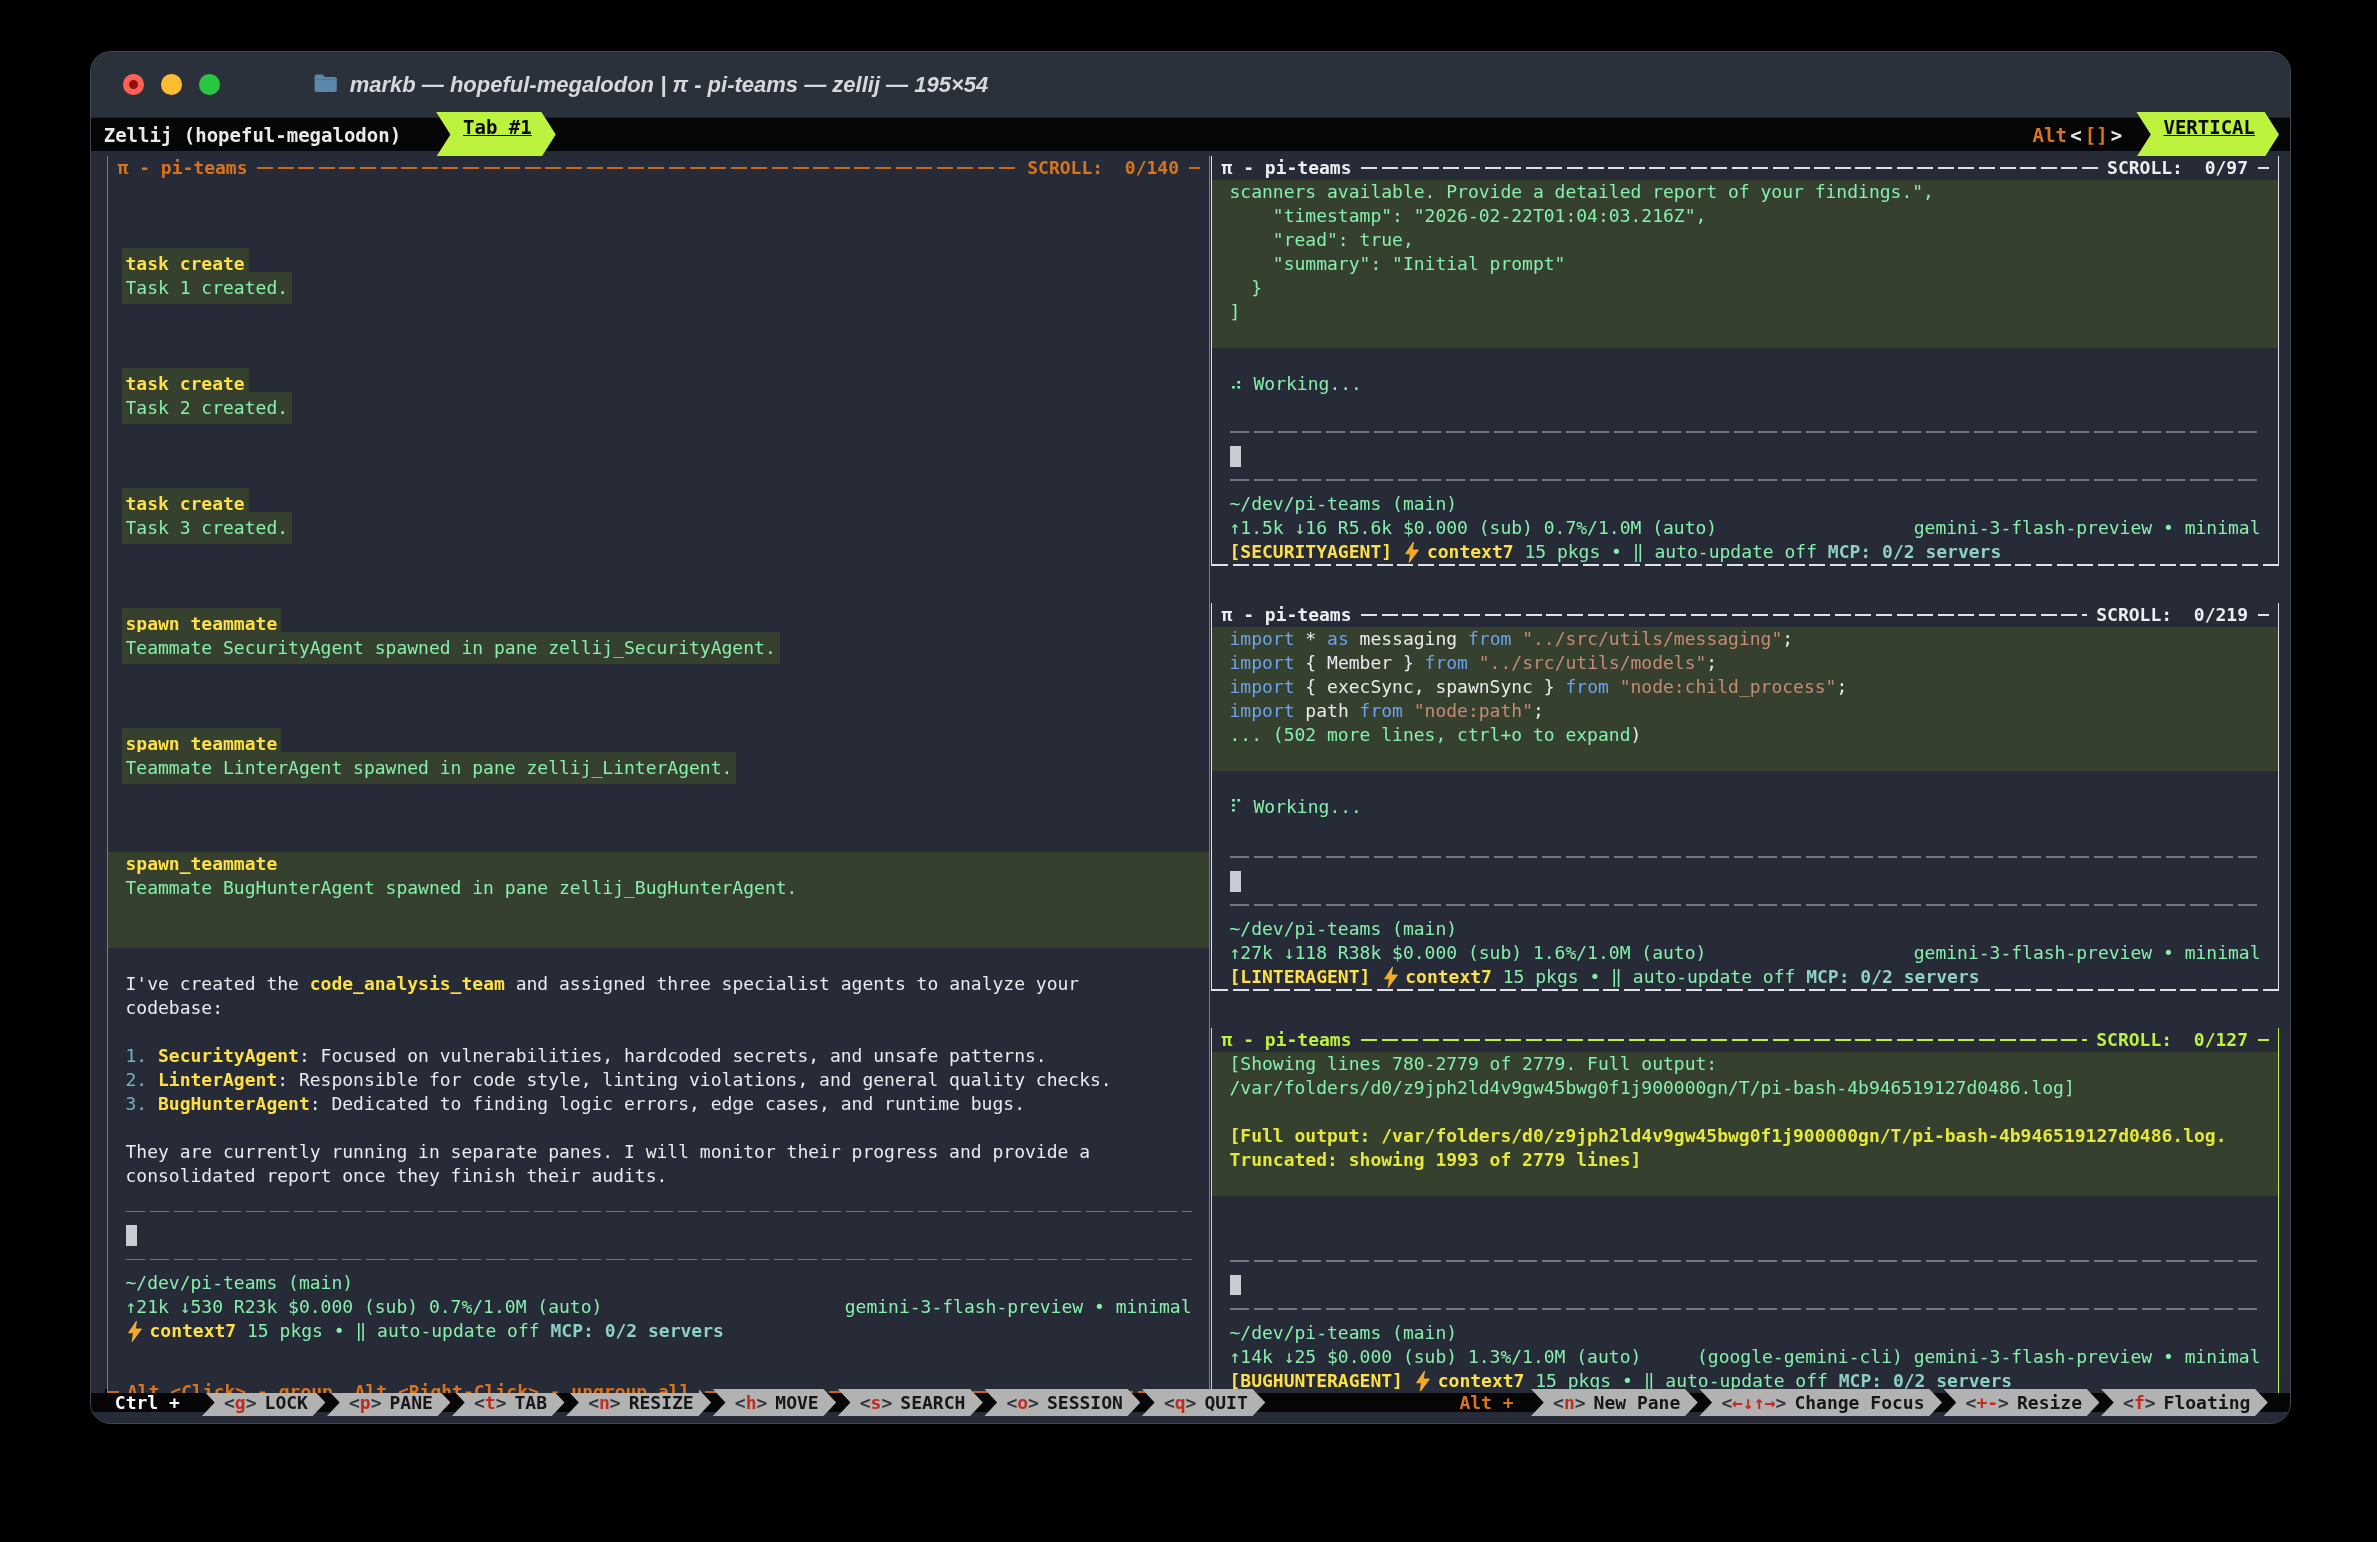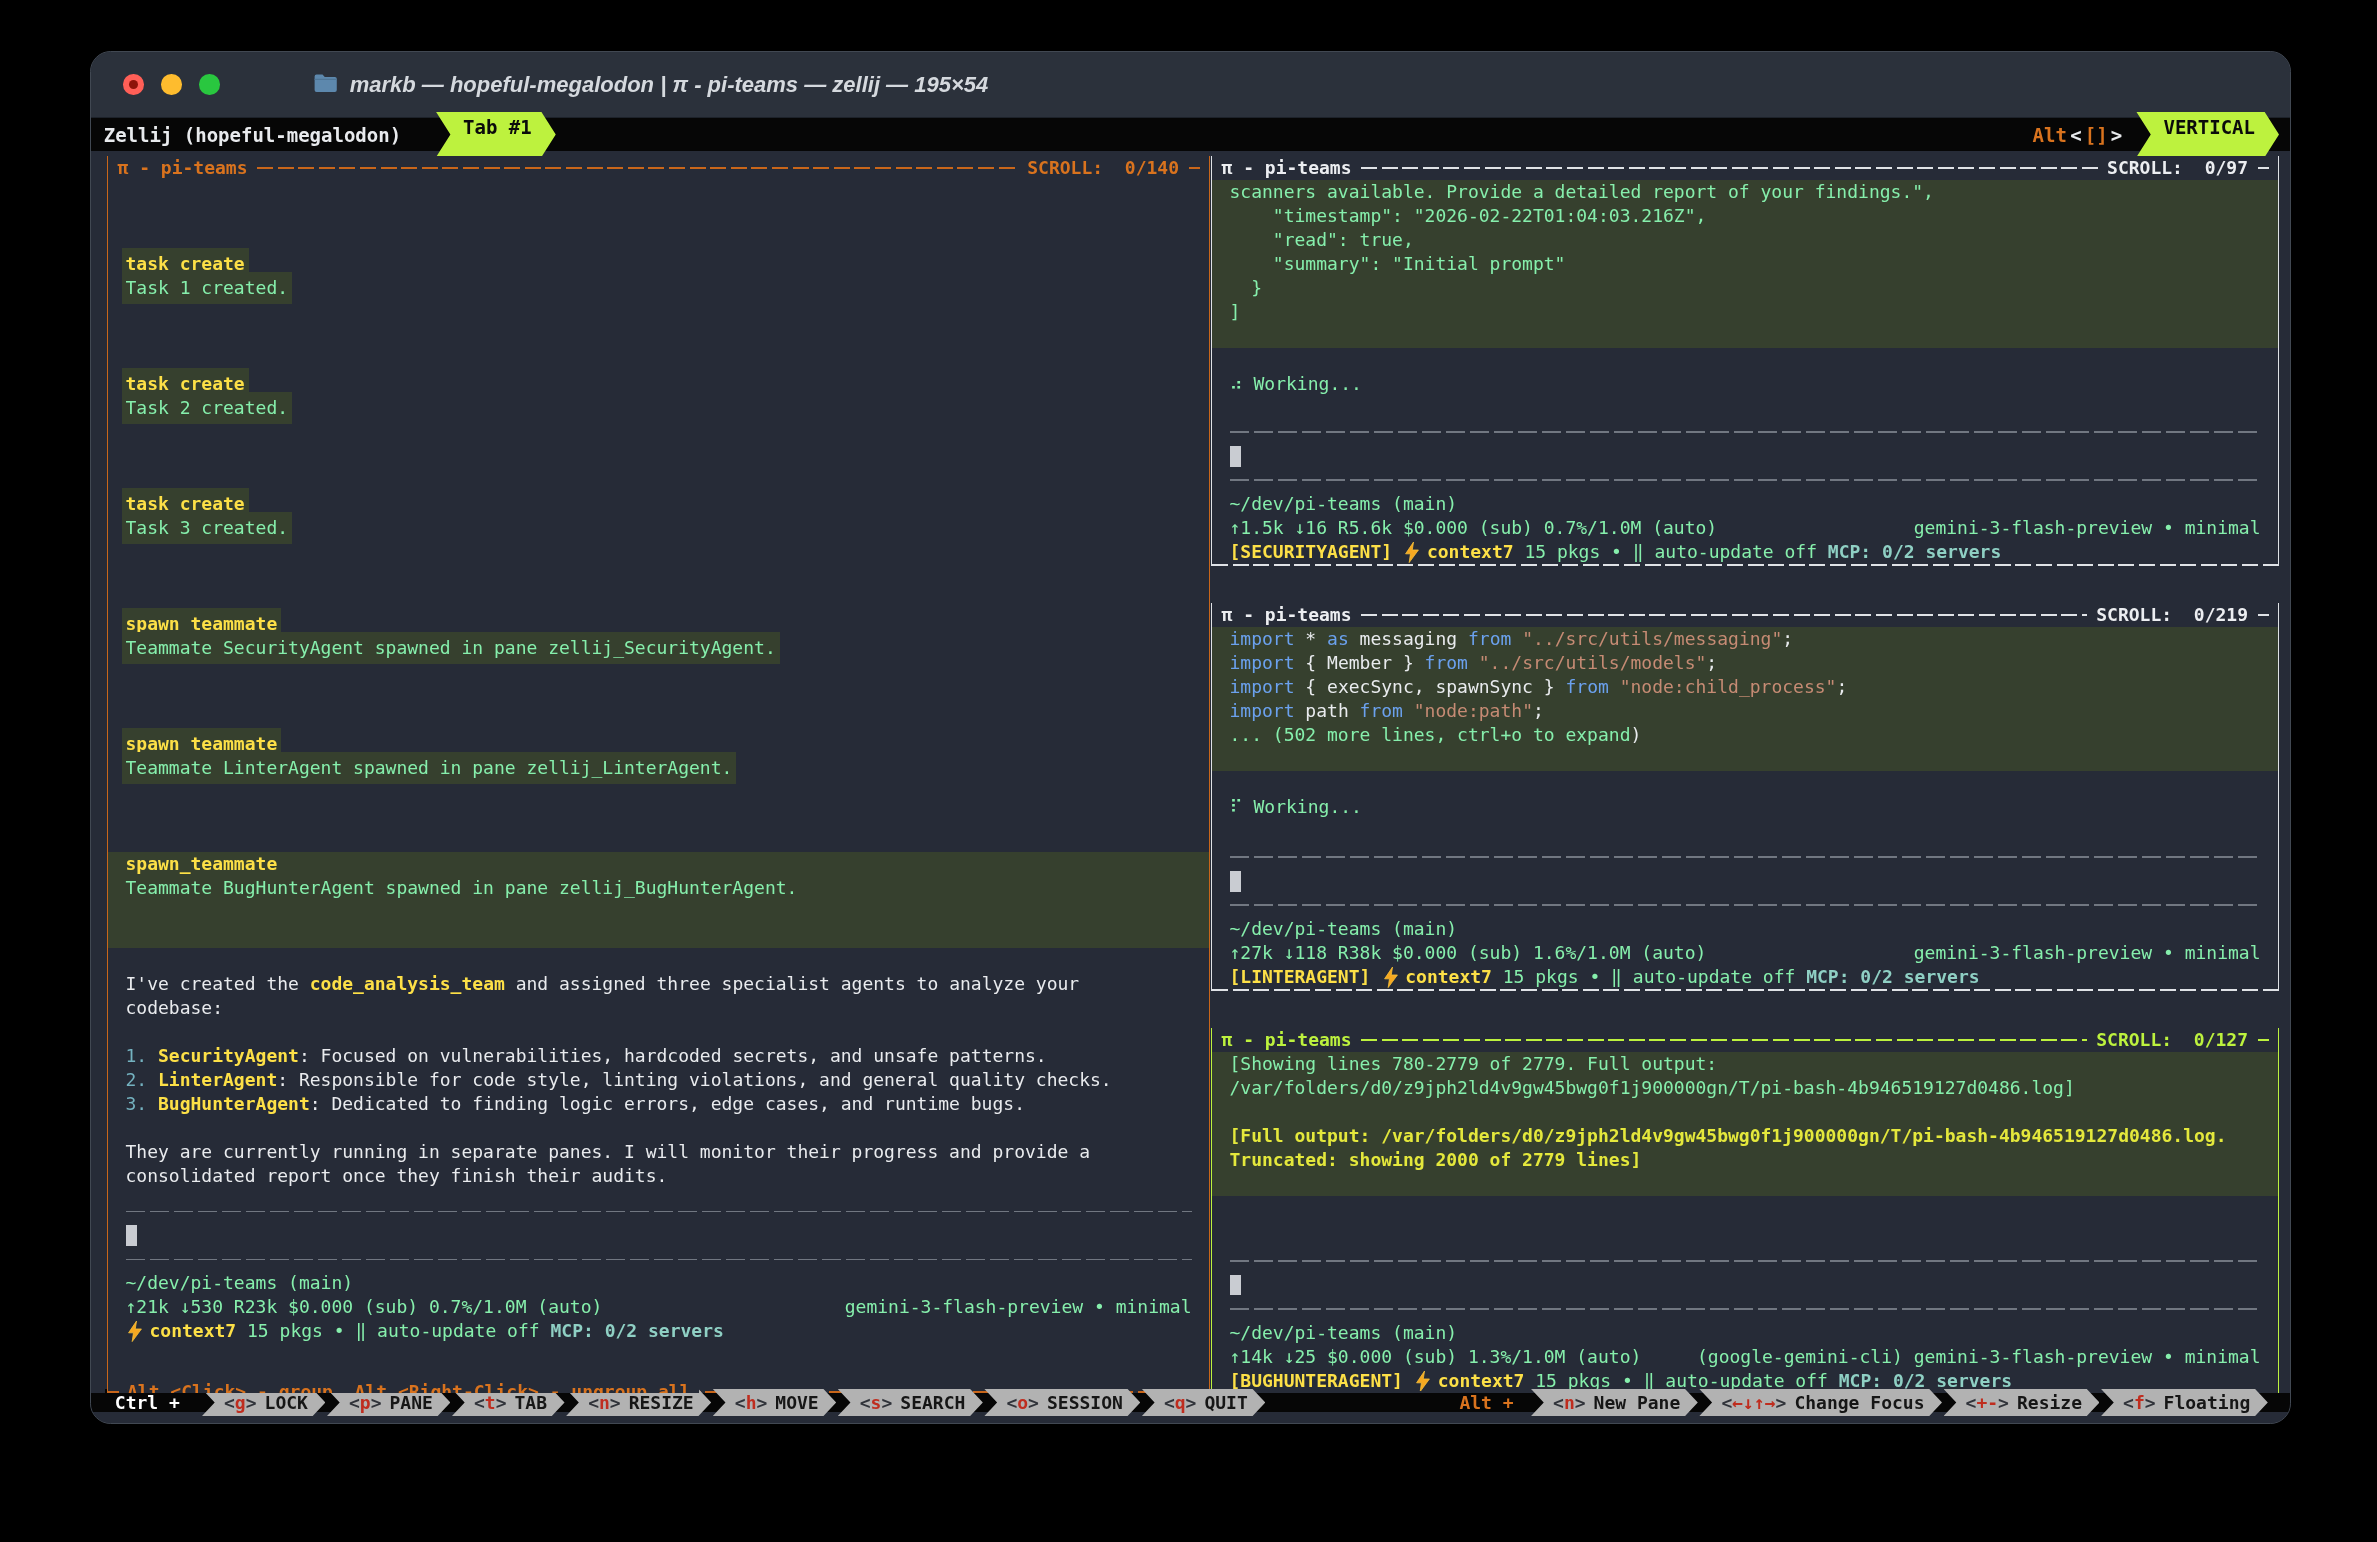--- a/index.html
+++ b/index.html
@@ -17,21 +17,21 @@
   .tl-red::after{content:"";position:absolute;inset:5.6px;border-radius:50%;background:#8c1309;}
   .tl-yellow{background:#febc2e;}
   .tl-green{background:#29c73f;}
   .titlegroup{display:flex;align-items:center;gap:11px;margin-left:76px;font-style:italic;}
   .wtitle{font-family:"Liberation Sans",sans-serif;font-weight:700;font-size:22px;color:#d5d9de;}
   
   .tabbar{flex:none;height:33px;background:#060606;display:flex;align-items:center;
           font-size:19px;font-weight:700;color:#e8eaed;padding:0 11px 0 12.7px;gap:24px;}
   .ribbon{height:29px;display:flex;align-items:center;background:#bdf23e;color:#0b0b0b;
           padding:0 24px 16px 27px;margin-left:11px;
-          clip-path:polygon(0 0,calc(100% - 14.3px) 0,100% 50%,calc(100% - 14.3px) 100%,0 100%,14.3px 50%);}
+          clip-path:polygon(0 0,calc(100% - 14.3px) 0,100% 50%,calc(100% - 14.3px) 100%,0 100%,14.3px 50%);text-decoration:underline;}
   .tab-right{margin-left:auto;display:flex;align-items:center;gap:3.2px;}
   .orange{color:#d9731e;}
   
   .workspace{flex:1;display:flex;gap:1px;padding:4.8px 11px 0 16px;overflow:hidden;}
   .col-left{flex:none;width:1103px;display:flex;}
   .col-right{flex:1;display:flex;flex-direction:column;}
   .pane{position:relative;display:flex;flex-direction:column;background:#262b37;
         font-size:18px;line-height:24px;
         border-left:1.6px solid var(--bc);border-right:1.6px solid var(--bc);}
   .p-orange{--bc:#c9661a;--tc:#d9731e;}
@@ -264,21 +264,21 @@
             <span class="pname">π - pi-teams</span>
             <span class="pdash"></span>
             <span class="pscroll"><span>SCROLL:</span>&nbsp;&nbsp;<span>0/127</span></span>
             <span class="pend"></span>
           </div>
           <div class="pbody">
               <div class="line bgfull"><span class="g">[Showing lines 780-2779 of 2779. Full output:</span></div>
               <div class="line bgfull"><span class="g">/var/folders/d0/z9jph2ld4v9gw45bwg0f1j900000gn/T/pi-bash-4b946519127d0486.log]</span></div>
               <div class="line bgfull"></div>
               <div class="line bgfull"><span class="y">[Full output: /var/folders/d0/z9jph2ld4v9gw45bwg0f1j900000gn/T/pi-bash-4b946519127d0486.log.</span></div>
-              <div class="line bgfull"><span class="y">Truncated: showing 2000 of 2779 lines]</span></div>
+              <div class="line bgfull"><span class="y">Truncated: showing 1993 of 2779 lines]</span></div>
               <div class="line bgfull"></div>
               <div class="line"></div>
               <div class="sp"></div>
               <div class="hr">
                 <i></i>
               </div>
               <div class="curline">
                 <span class="curblock"></span>
               </div>
               <div class="hr">

